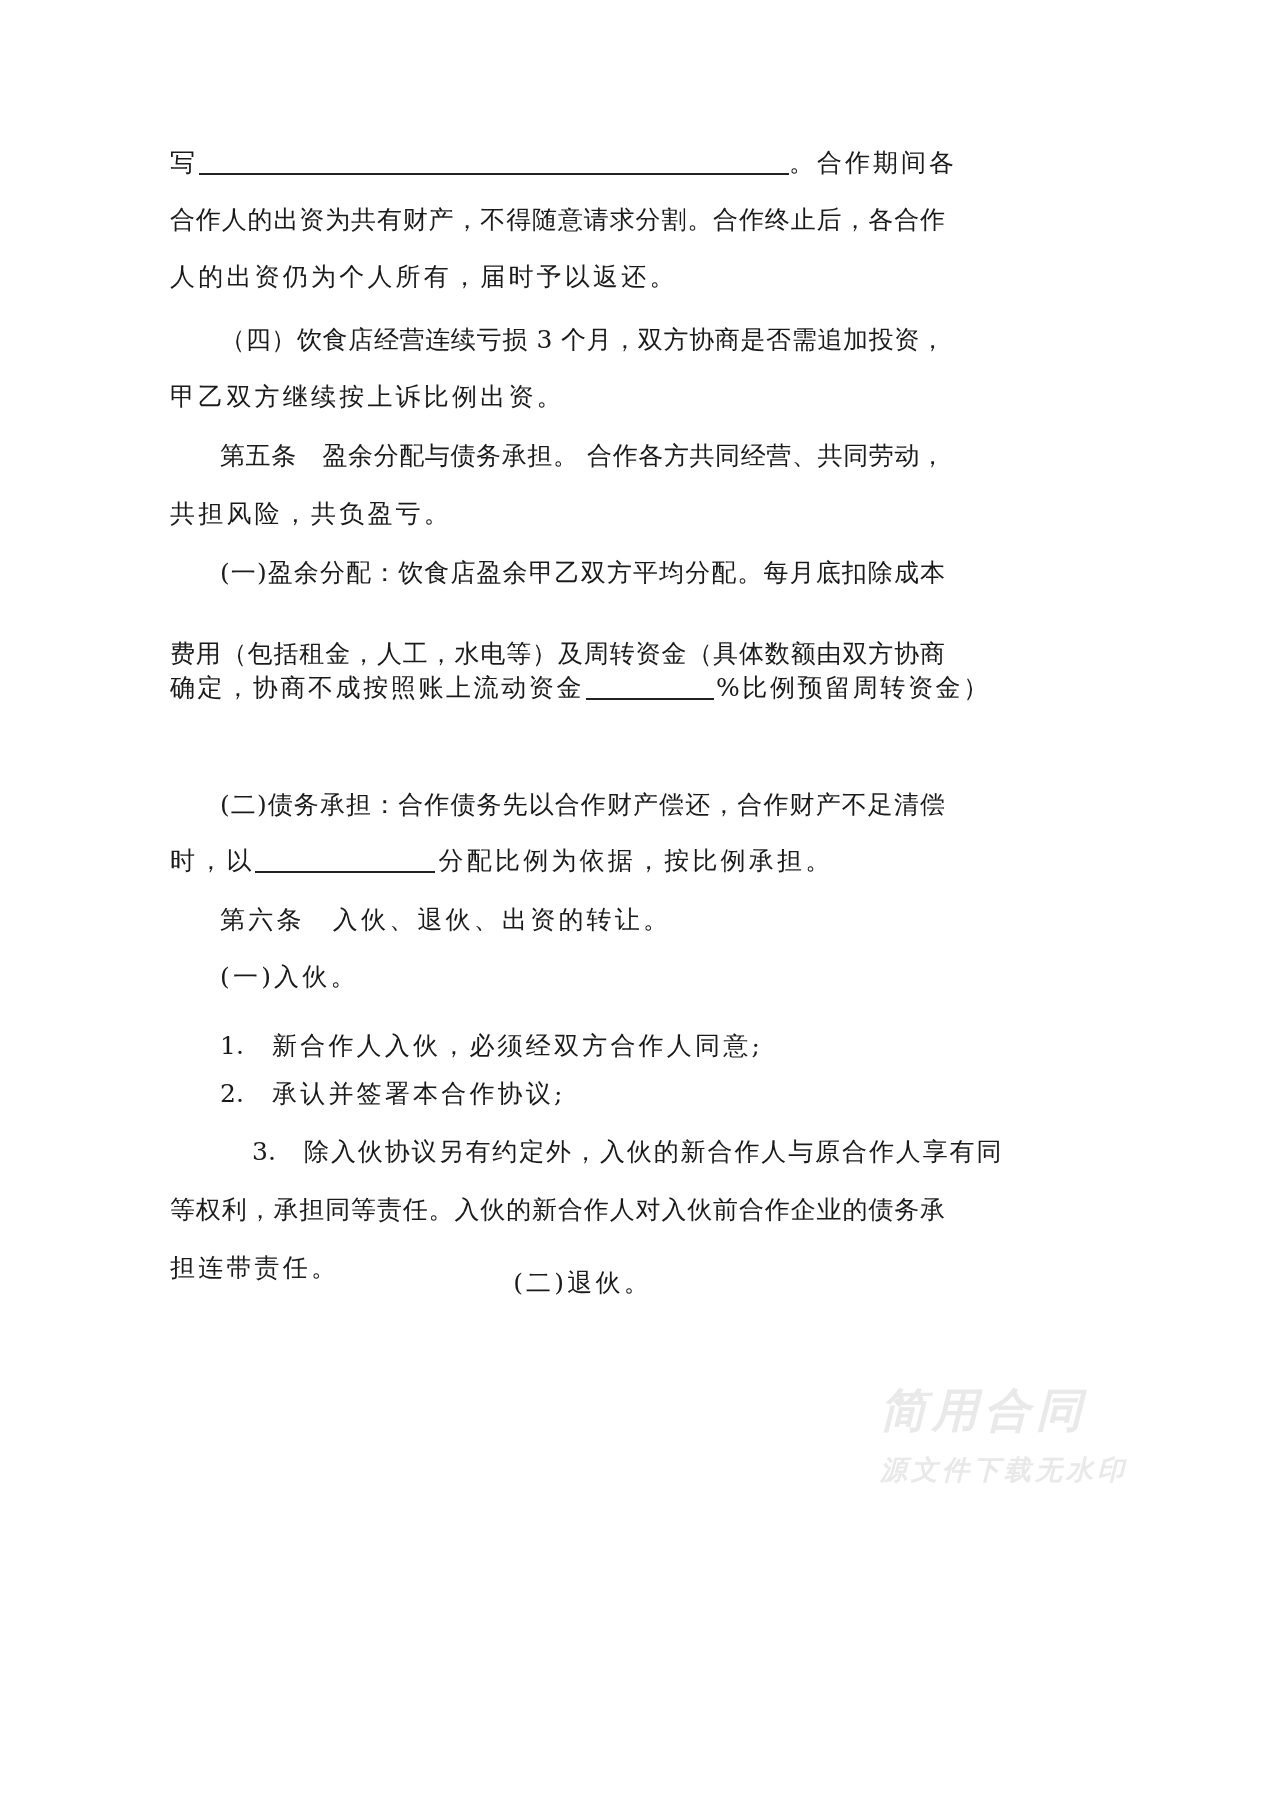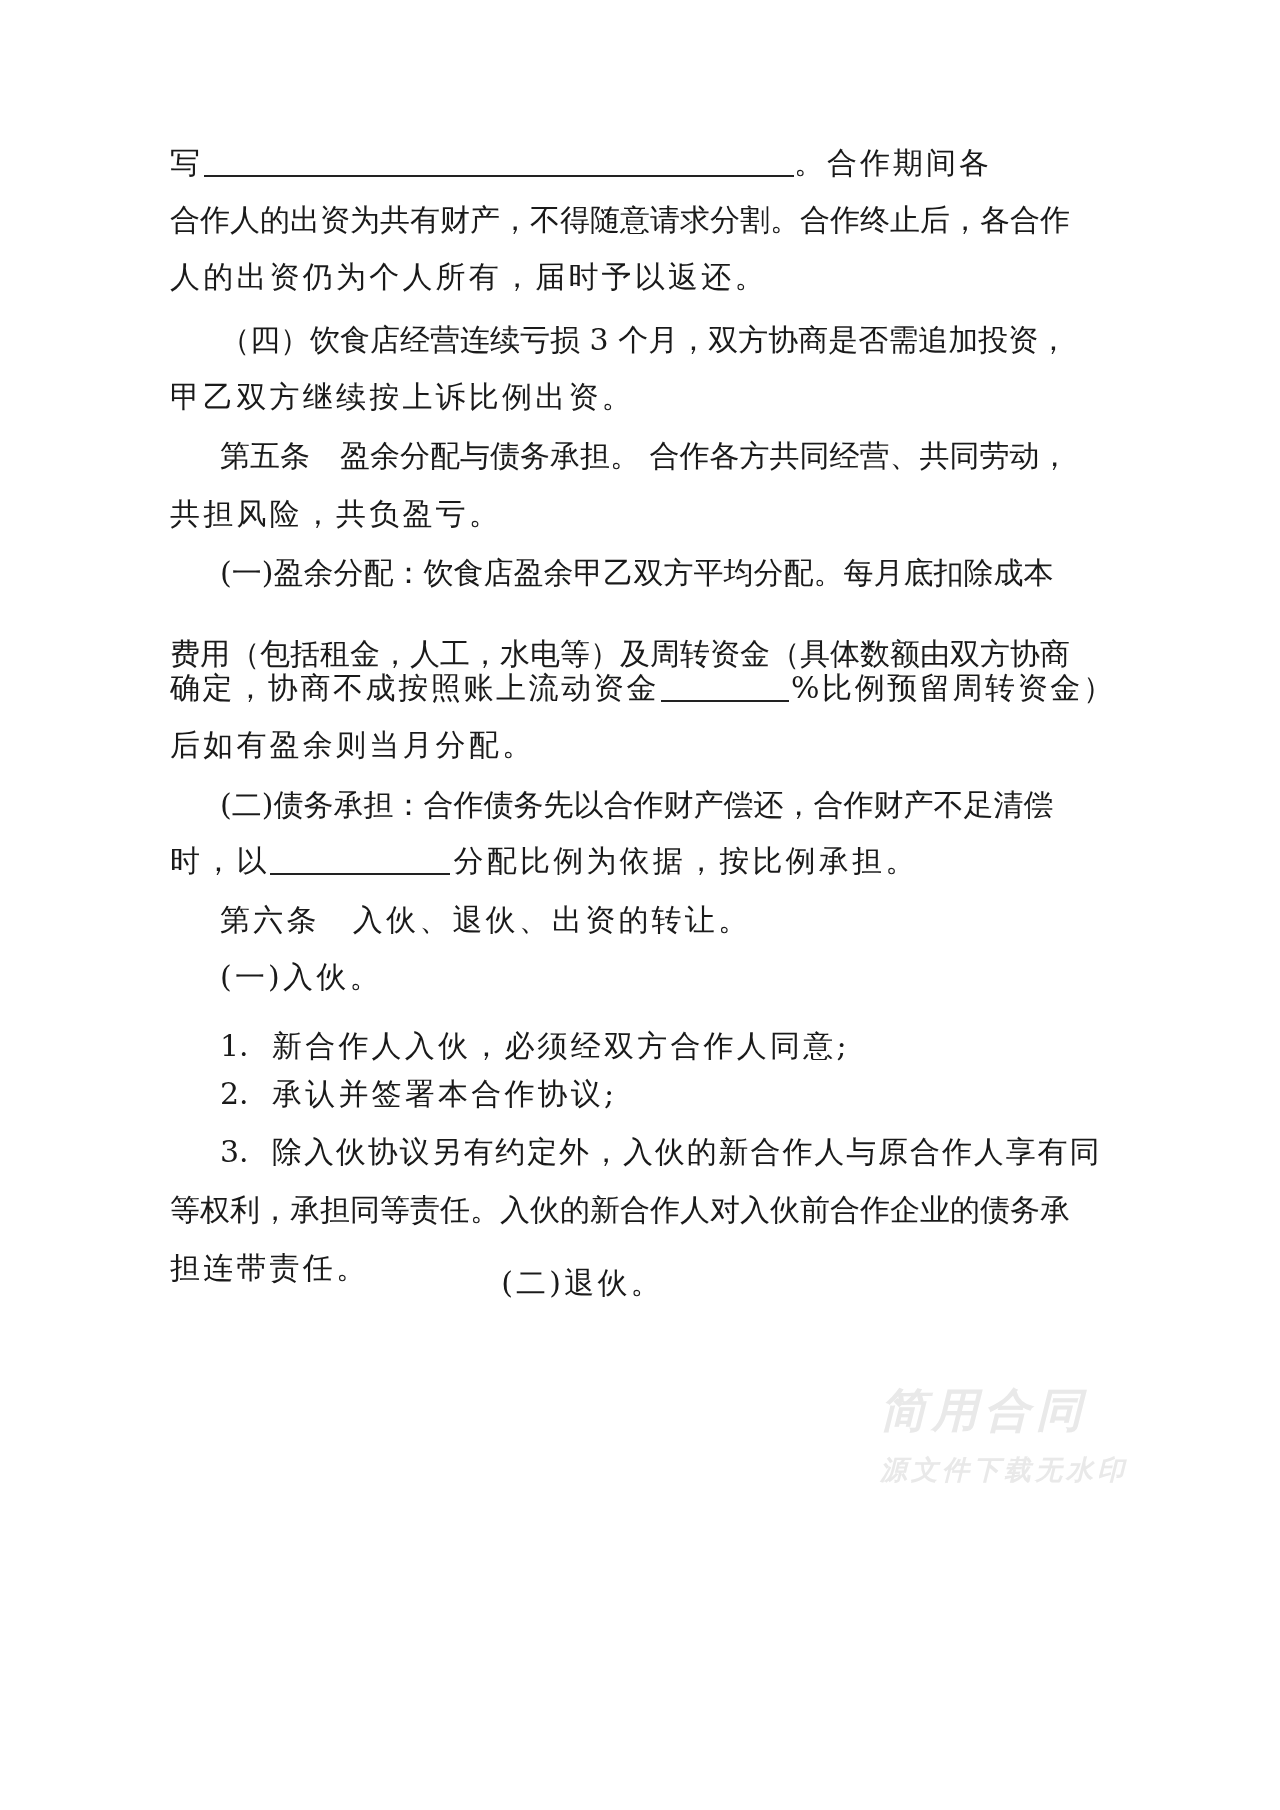--- a/index.html
+++ b/index.html
@@ -4,21 +4,21 @@
 <style>
   html, body { margin: 0; padding: 0; background: #ffffff; }
   body {
     width: 1280px; height: 1810px; position: relative; overflow: hidden;
     font-family: "DejaVu Serif", "Liberation Serif", serif;
     color: #1a1a1a;
   }
   .page { position: absolute; left: 0; top: 0; width: 1280px; height: 1810px; }
   .line {
     position: absolute; left: 170px; width: 775px;
-    font-size: 30px; line-height: 32px; height: 32px;
+    font-size: 25px; line-height: 32px; height: 32px;
     white-space: nowrap; letter-spacing: 3.2px;
   }
   .indent { left: 220px; width: 725px; }
   .justify { text-align: justify; text-align-last: justify; letter-spacing: 0; }
   .blank {
     display: inline-block; border-bottom: 2px solid #222; height: 22px;
     vertical-align: -4px;
   }
   .num { display: inline-block; width: 52px; letter-spacing: 0; }
   .watermark {
@@ -46,38 +46,37 @@
   <div class="line indent justify" style="top:440px;">第五条　盈余分配与债务承担。 合作各方共同经营、共同劳动，</div>
   <div class="line" style="top:498px;">共担风险，共负盈亏。</div>
 
   <div class="line indent justify" style="top:557px;">(一)盈余分配：饮食店盈余甲乙双方平均分配。每月底扣除成本</div>
   <div class="line justify" style="top:638px;">费用（包括租金，人工，水电等）及周转资金（具体数额由双方协商</div>
 
   <div class="line" style="top:672px; letter-spacing:2.6px;">
     <span>确定，协商不成按照账上流动资金</span><span class="blank" style="width:128px; margin-left:2px; margin-right:2px;"></span><span>%比例预留周转资金）</span>
   </div>
 
-  <div class="line" style="top:729px;">后如有盈余则当月分配。</div>
 
   <div class="line indent justify" style="top:789px;">(二)债务承担：合作债务先以合作财产偿还，合作财产不足清偿</div>
 
   <div class="line" style="top:845px;">
     <span>时，以</span><span class="blank" style="width:180px; margin-right:4px;"></span><span>分配比例为依据，按比例承担。</span>
   </div>
 
   <div class="line indent" style="top:904px;">第六条　入伙、退伙、出资的转让。</div>
   <div class="line indent" style="top:961px;">(一)入伙。</div>
 
   <div class="line indent" style="top:1019px;margin-top:11px;">
     <span class="num">1.</span><span>新合作人入伙，必须经双方合作人同意;</span>
   </div>
   <div class="line indent" style="top:1078px;">
     <span class="num">2.</span><span>承认并签署本合作协议;</span>
   </div>
-  <div class="line indent" style="top:1136px; letter-spacing:1.9px;">
+  <div class="line indent" style="top:1136px; letter-spacing:1.9px;margin-left:32px;">
     <span class="num">3.</span><span>除入伙协议另有约定外，入伙的新合作人与原合作人享有同</span>
   </div>
   <div class="line justify" style="top:1194px;">等权利，承担同等责任。入伙的新合作人对入伙前合作企业的债务承</div>
   <div class="line" style="top:1252px;">担连带责任。</div>
 
   <div class="line indent" style="top:1267px;text-align:center;">(二)退伙。</div>
 
 
   <div class="watermark wm-main" style="top:1380px; left:880px; font-size:46px;">简用合同</div>
   <div class="watermark wm-sub" style="top:1452px; left:880px;">源文件下载无水印</div>

